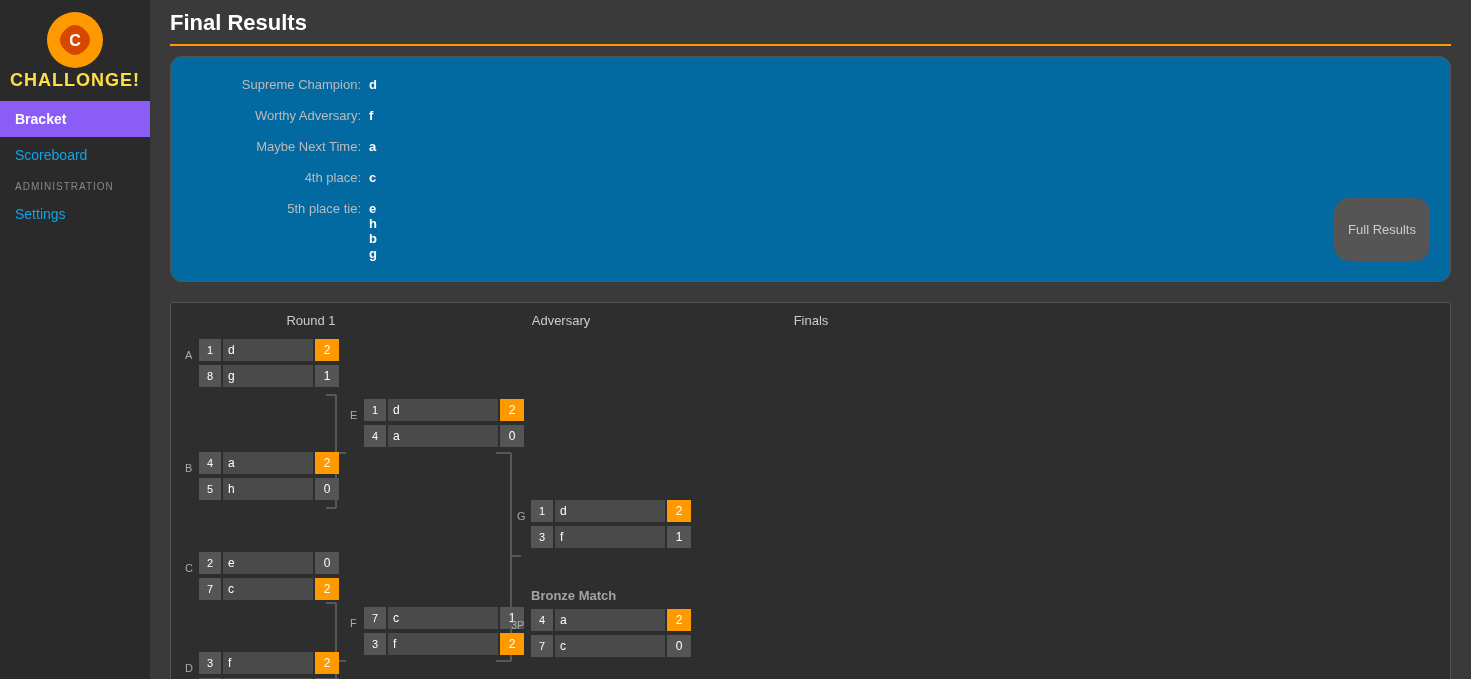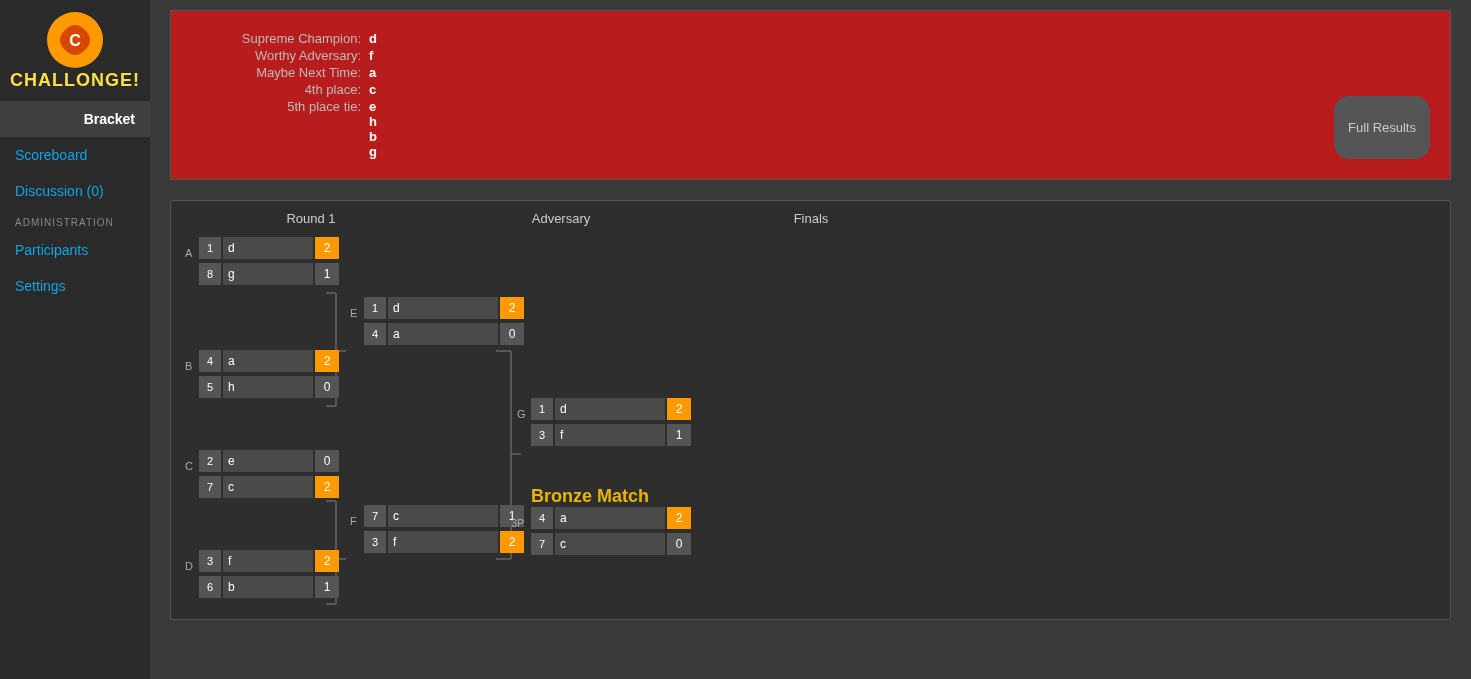--- a/index.html
+++ b/index.html
@@ -43,22 +43,21 @@
     }
     .sidebar-item {
       width: 100%;
       padding: 10px 15px;
       cursor: pointer;
       font-size: 14px;
     }
     .sidebar-item.active {
       color: white;
       font-weight: bold;
-      background: #404040;
-      text-align: right;
+      background: #8b5cf6;
     }
     .sidebar-item.link {
       color: #0ea5e9;
     }
     .sidebar-divider {
       padding: 8px 15px 4px;
       font-size: 10px;
       color: #888;
       letter-spacing: 1px;
       text-transform: uppercase;
@@ -74,29 +73,29 @@
       color: white;
       font-size: 22px;
       font-weight: bold;
       margin-bottom: 10px;
       border-bottom: 2px solid #f90;
       padding-bottom: 8px;
     }
 
     
     #results-panel {
-      background: #b91c1c;
+      background: #0369a1;
       border: 1px solid #555;
-      border-radius: 0;
+      border-radius: 12px;
       padding: 20px 30px;
       margin-bottom: 20px;
       position: relative;
       display: flex;
       flex-direction: column;
-      gap: 2px;
+      gap: 16px;
     }
     .result-row {
       display: flex;
       align-items: flex-start;
       font-size: 13px;
     }
     .result-label {
       color: #bbb;
       text-align: right;
       width: 160px;
@@ -208,48 +207,47 @@
     #connector-svg {
       position: absolute;
       top: 0;
       left: 0;
       pointer-events: none;
     }
 
     
     .section-label {
       position: absolute;
-      font-size: 18px;
-      color: #eab308;
+      font-size: 13px;
+      color: #a3a3a3;
       font-weight: bold;
     }
   </style>
 </head>
 <body>
 
 <div id="sidebar">
   <div id="logo-area">
     <svg id="logo-icon" viewBox="0 0 60 60">
       <circle cx="30" cy="30" r="28" fill="#f90"></circle>
       <path d="M20 20 Q30 10 40 20 Q50 30 40 40 Q30 50 20 40 Q10 30 20 20Z" fill="#cc3300" opacity="0.8"></path>
       <text x="30" y="36" text-anchor="middle" fill="white" font-size="16" font-weight="bold">C</text>
     </svg>
     <span id="logo-text">CHALLONGE!</span>
   </div>
   <nav id="sidebar-nav">
     <div class="sidebar-item active">Bracket</div>
     <div class="sidebar-item link">Scoreboard</div>
-    <div class="sidebar-item link">Discussion (0)</div>
     <div class="sidebar-divider">ADMINISTRATION</div>
-    <div class="sidebar-item link">Participants</div>
     <div class="sidebar-item link">Settings</div>
   </nav>
 </div>
 
 <div id="main">
+  <h1 id="page-title">Final Results</h1>
 
   <div id="results-panel">
     <div class="result-row">
       <span class="result-label">Supreme Champion:</span>
       <span class="result-value">d</span>
     </div>
     <div class="result-row">
       <span class="result-label">Worthy Adversary:</span>
       <span class="result-value">f</span>
     </div>

